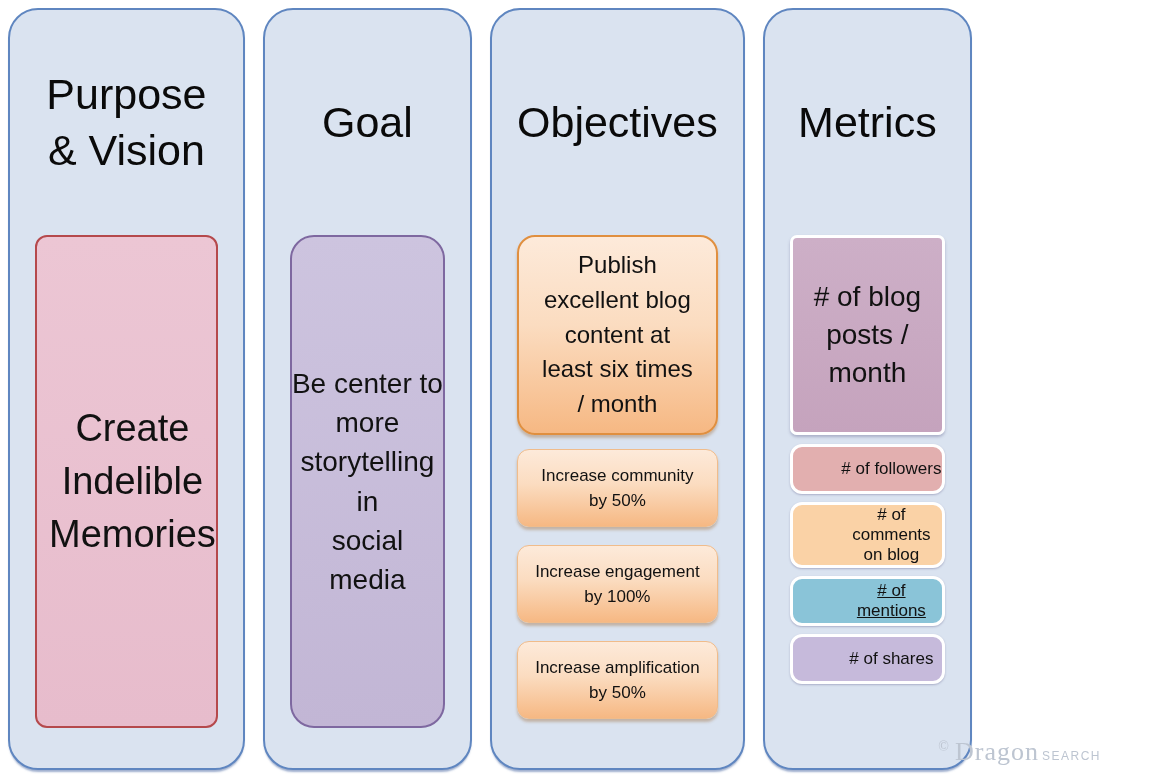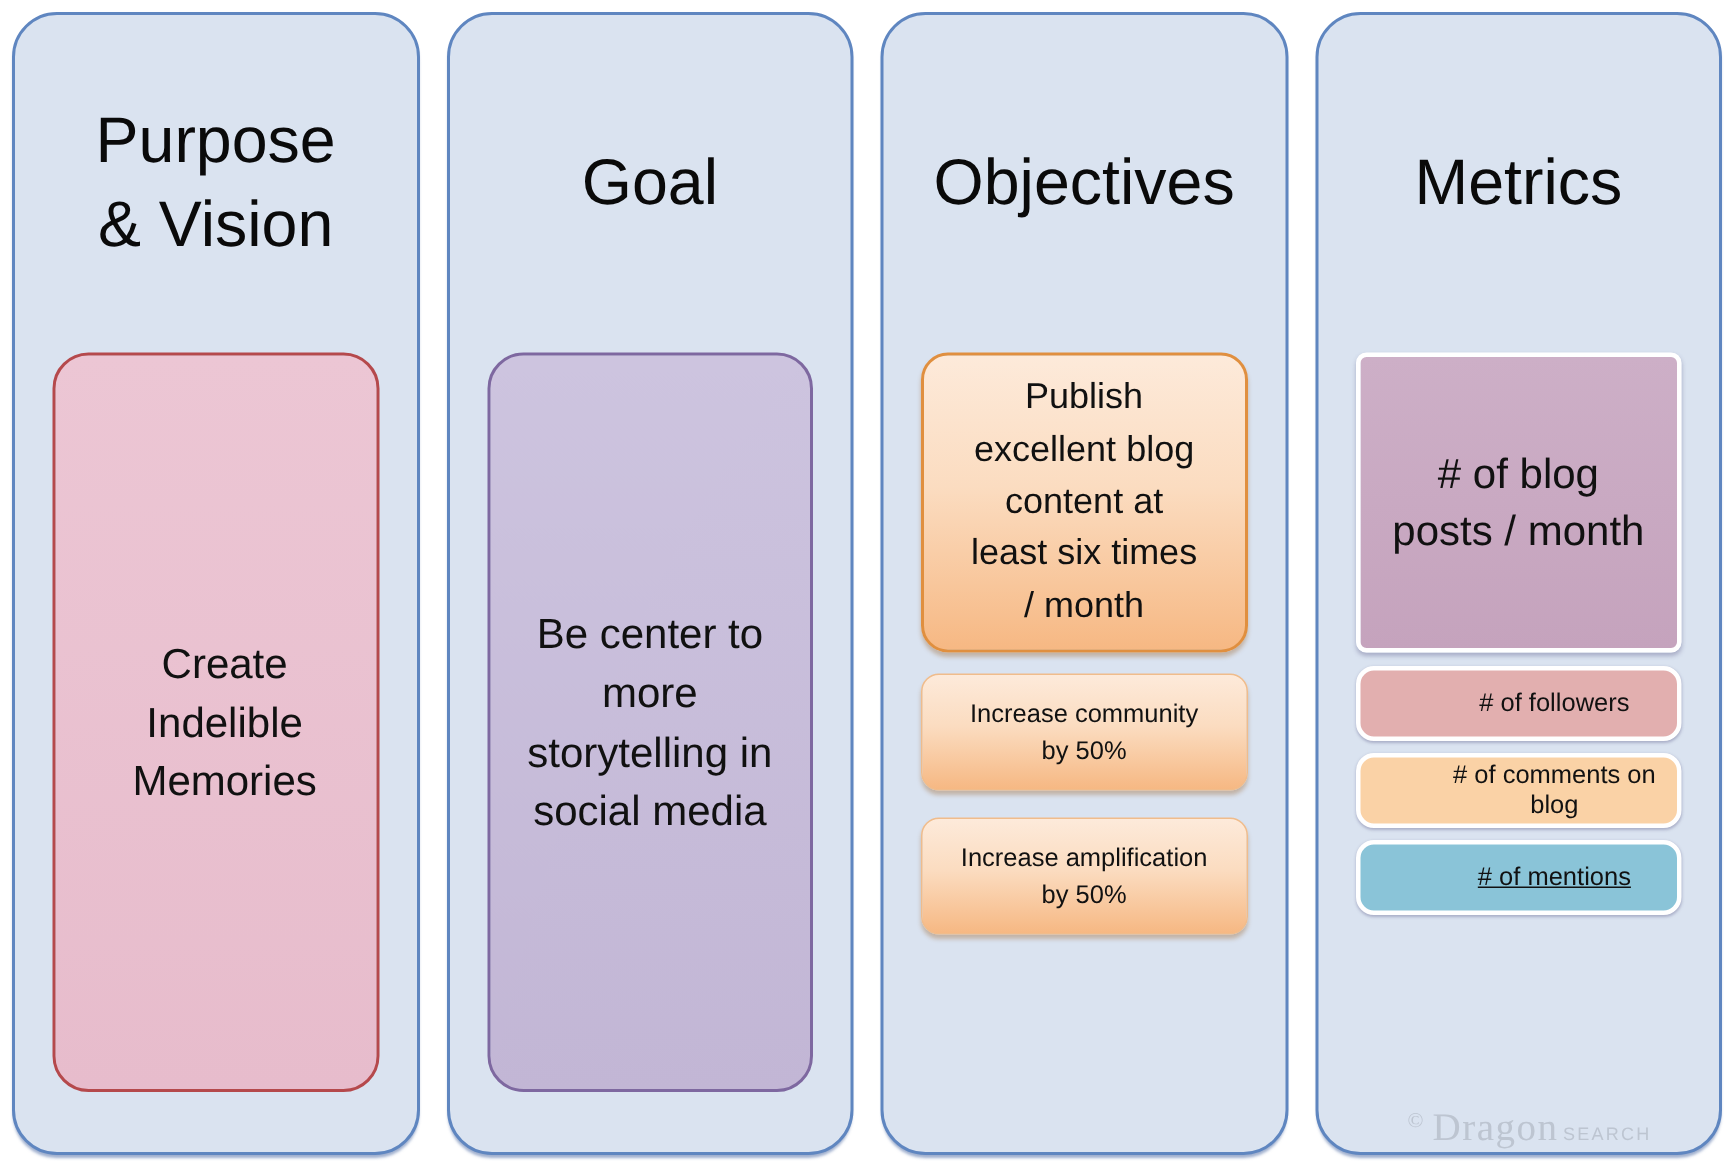--- a/index.html
+++ b/index.html
@@ -17,21 +17,21 @@
   .canvas {
     position: relative;
     width: 1153px;
     height: 777px;
   }
 
   .columns {
     position: absolute;
     left: 8px;
     top: 8px;
-    width: 1140px;
+    width: 964px;
     height: 762px;
     display: flex;
     gap: 18px;
   }
 
   .col {
     flex: 1;
     background: #dae3f0;
     border: 2px solid #5f86c0;
     border-radius: 30px;
@@ -67,22 +67,22 @@
     justify-content: center;
     text-align: center;
     white-space: pre-line;
   }
 
   
   .box-pink {
     flex: 1;
     background: linear-gradient(#ecc6d4, #e7bccc);
     border: 2px solid #b5494c;
-    border-radius: 24px;
-    font-size: 28px;
+    border-radius: 12px;
+    font-size: 38px;
     line-height: 1.4;
     padding-left: 12px;
   }
 
   
   .box-purple {
     flex: 1;
     background: linear-gradient(#cdc4df, #c2b6d5);
     border: 2px solid #7e68a0;
     border-radius: 24px;
@@ -189,33 +189,36 @@
     <div class="col">
       <div class="col-title">Objectives</div>
       <div class="col-body">
         <div class="box box-orange-big">Publish
 excellent blog
 content at
 least six times
 / month</div>
         <div class="box box-orange">Increase community
 by 50%</div>
+        <div class="box box-orange">Increase engagement
+by 100%</div>
         <div class="box box-orange">Increase amplification
 by 50%</div>
       </div>
     </div>
 
     <div class="col">
       <div class="col-title">Metrics</div>
       <div class="col-body">
         <div class="box box-mauve-big"># of blog
 posts / month</div>
         <div class="box box-metric" style="background-color: rgb(226, 175, 175);"># of followers</div>
         <div class="box box-metric" style="background-color: rgb(250, 210, 166);"># of comments on blog</div>
         <div class="box box-metric" style="background-color: rgb(138, 196, 216); text-decoration: underline;"># of mentions</div>
+        <div class="box box-metric" style="background-color: rgb(198, 186, 219);"># of shares</div>
       </div>
     </div>
 
   </div>
 
   <div class="watermark">
     <span class="c">©</span>
     <span class="brand">Dragon</span>
     <span class="suffix">SEARCH</span>
   </div>

